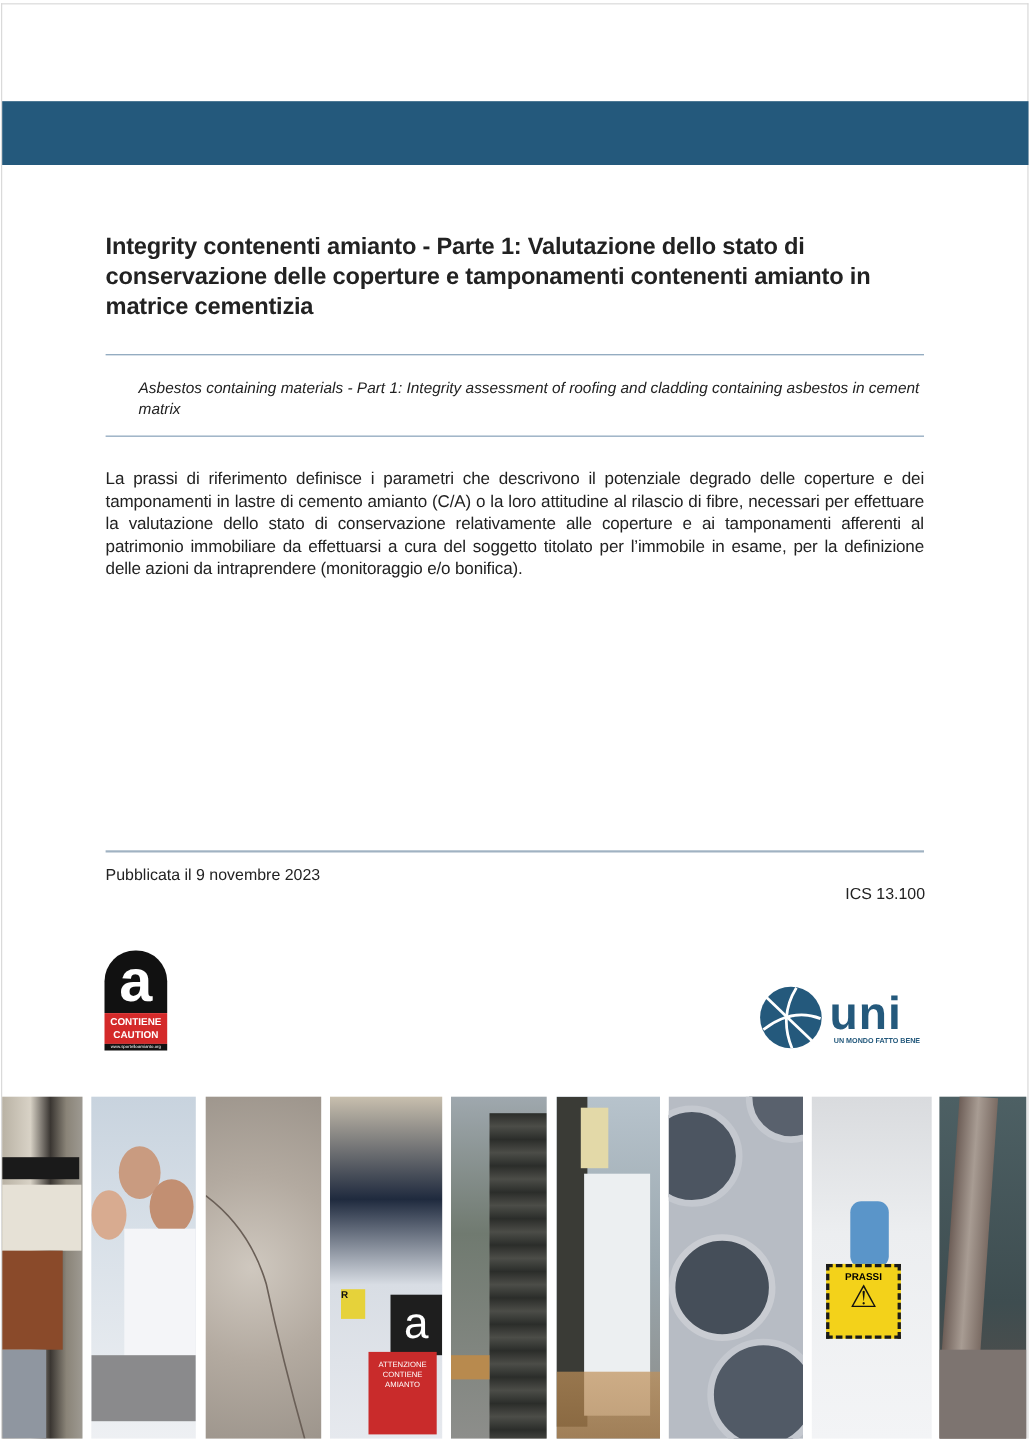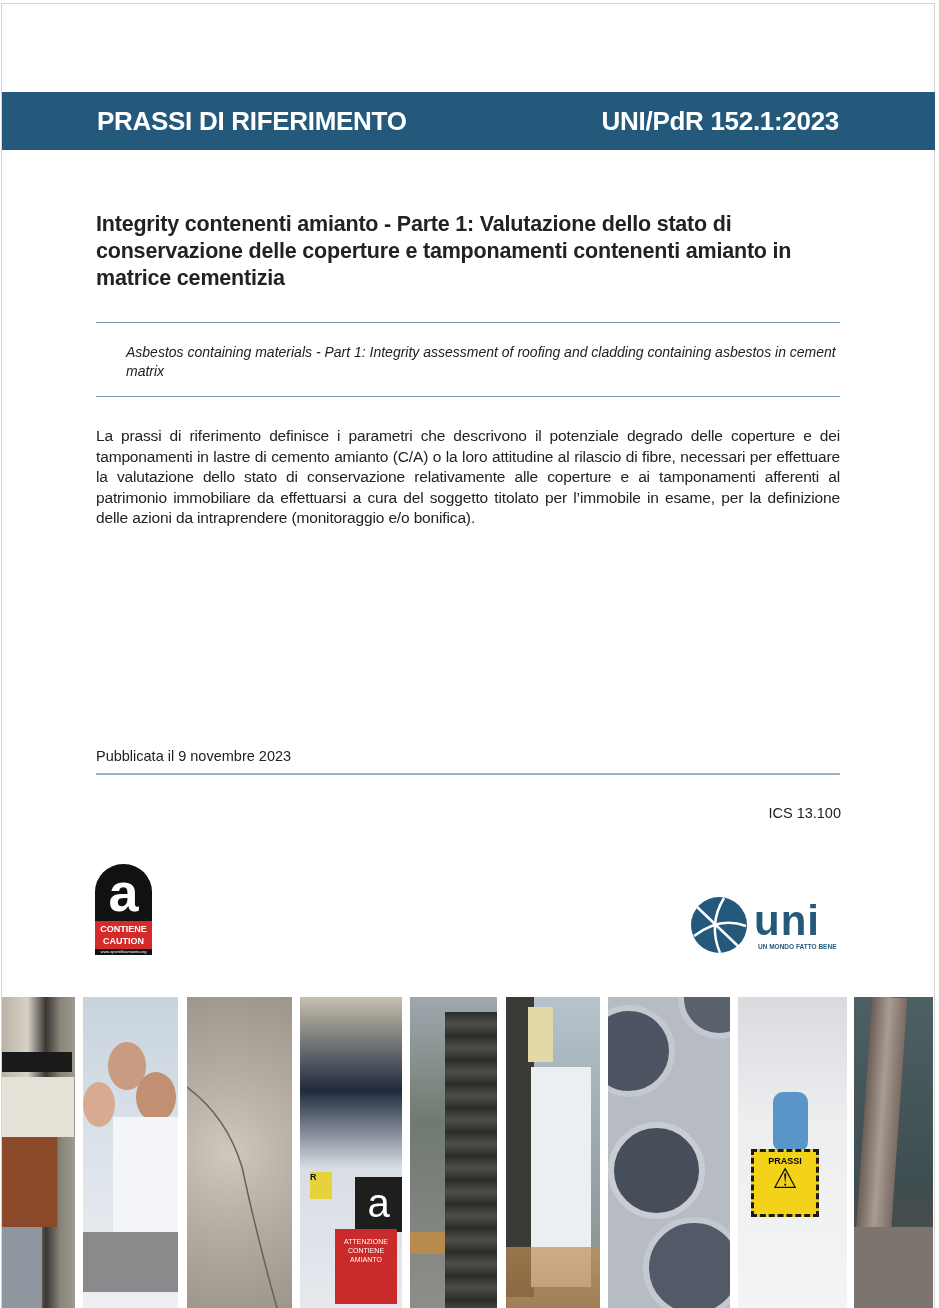--- a/index.html
+++ b/index.html
@@ -8,41 +8,39 @@
   .banner { position: absolute; left: 2px; top: 92px; width: 933px; height: 58px; background: #24597c; color: #fff; }
   .banner .left { position: absolute; left: 95px; top: 14px; font-size: 26px; font-weight: bold; letter-spacing: -0.3px; }
   .banner .right { position: absolute; right: 96px; top: 14px; font-size: 26px; font-weight: bold; letter-spacing: -0.3px; }
   .title { position: absolute; left: 96px; top: 211px; width: 750px; font-size: 21.5px; font-weight: bold; color: #222; line-height: 27px; letter-spacing: -0.2px; }
   .rule { position: absolute; left: 96px; width: 744px; height: 1px; background: #7b98b2; }
   .rule.r1 { top: 322px; }
   .rule.r2 { top: 396px; }
   .rule.r3 { top: 773px; height: 2px; background: #a0b2c2; }
   .subtitle { position: absolute; left: 96px; top: 343px; width: 750px; font-size: 14px; font-style: italic; color: #222; line-height: 19px; margin-left: 30px; }
   .abstract { position: absolute; left: 96px; top: 426px; width: 744px; font-size: 15.5px; color: #222; line-height: 20.5px; text-align: justify; letter-spacing: -0.15px; }
-  .pubdate { position: absolute; left: 96px; top: 748px; font-size: 14.5px; color: #222; }
+  .pubdate { position: absolute; left: 96px; top: 788px; font-size: 14.5px; color: #222; }
   .ics { position: absolute; right: 98px; top: 805px; font-size: 14.5px; color: #222; }
   .logo-sa { position: absolute; left: 95px; top: 864px; width: 57px; height: 92px; }
   .logo-sa .top { width: 57px; height: 57px; background: #111; border-radius: 28px 28px 0 0; position: relative; color: #fff; font-size: 54px; font-weight: bold; text-align: center; line-height: 56px; }
   .logo-sa .red { width: 57px; height: 28px; background: #d42a2a; color: #fff; font-size: 9px; font-weight: bold; text-align: center; line-height: 12px; padding-top: 2px; box-sizing: border-box; }
   .logo-sa .url { width: 57px; height: 6px; background: #111; color: #fff; font-size: 4px; text-align: center; line-height: 6px; }
   .logo-uni { position: absolute; left: 690px; top: 896px; width: 155px; height: 60px; }
   .logo-uni .globe { position: absolute; left: 0; top: 0; width: 58px; height: 58px; }
   .logo-uni .word { position: absolute; left: 64px; top: 4px; font-size: 42px; font-weight: bold; color: #24597c; letter-spacing: 1px; line-height: 42px; }
   .logo-uni .tag { position: absolute; left: 68px; top: 47px; font-size: 6.5px; font-weight: bold; color: #24597c; white-space: nowrap; }
   .strip { position: absolute; top: 997px; height: 311px; overflow: hidden; }
   .strip .cap { position: absolute; font-weight: bold; font-size: 9px; }
 </style>
 </head>
 <body>
 
 <div class="page"></div>
 
 <div class="banner">
-  <span class="left">PRASSI DI RIFERIMENTO</span>
-  <span class="right">UNI/PdR 152.1:2023</span>
 </div>
 
 <div class="title">Integrity contenenti amianto - Parte 1: Valutazione dello stato di conservazione delle coperture e tamponamenti contenenti amianto in matrice cementizia</div>
 <div class="rule r1"></div>
 <div class="subtitle">Asbestos containing materials - Part 1: Integrity assessment of roofing and cladding containing asbestos in cement matrix</div>
 <div class="rule r2"></div>
 <div class="abstract">La prassi di riferimento definisce i parametri che descrivono il potenziale degrado delle coperture e dei tamponamenti in lastre di cemento amianto (C/A) o la loro attitudine al rilascio di fibre, necessari per effettuare la valutazione dello stato di conservazione relativamente alle coperture e ai tamponamenti afferenti al patrimonio immobiliare da effettuarsi a cura del soggetto titolato per l’immobile in esame, per la definizione delle azioni da intraprendere (monitoraggio e/o bonifica).</div>
 <div class="rule r3"></div>
 
 <div class="pubdate">Pubblicata il 9 novembre 2023</div>

